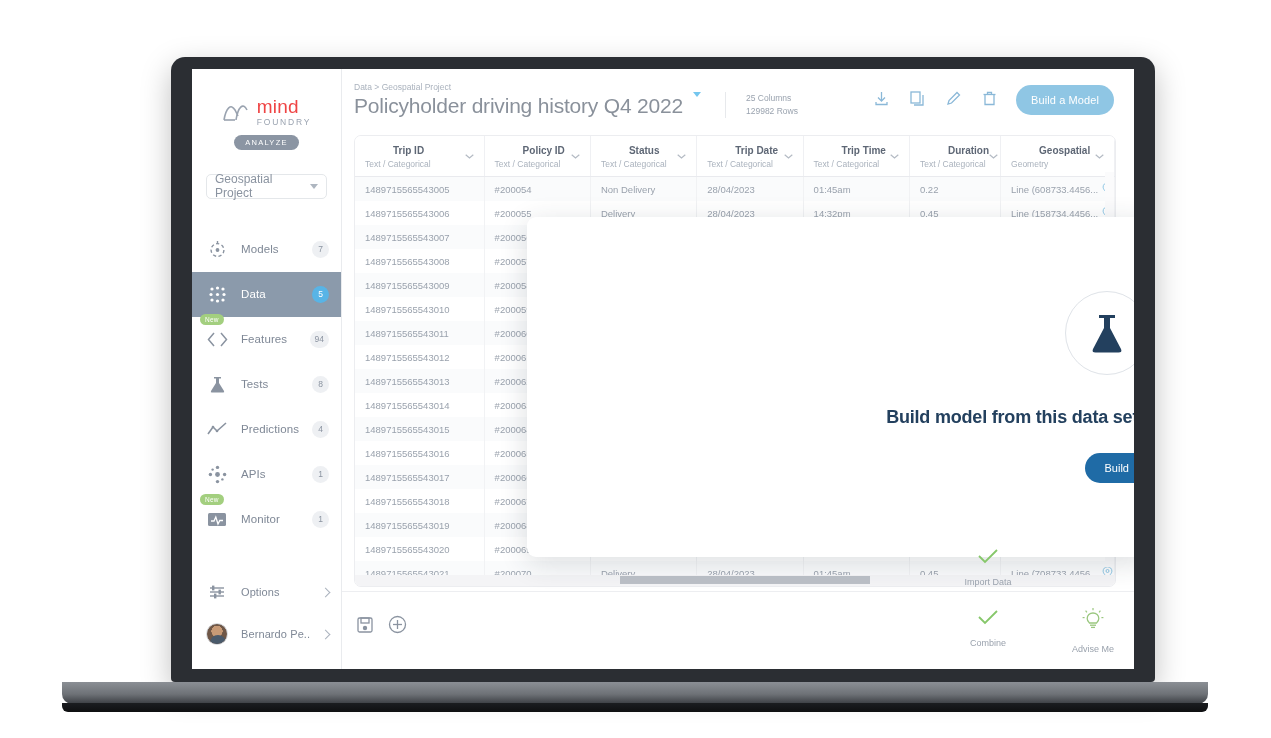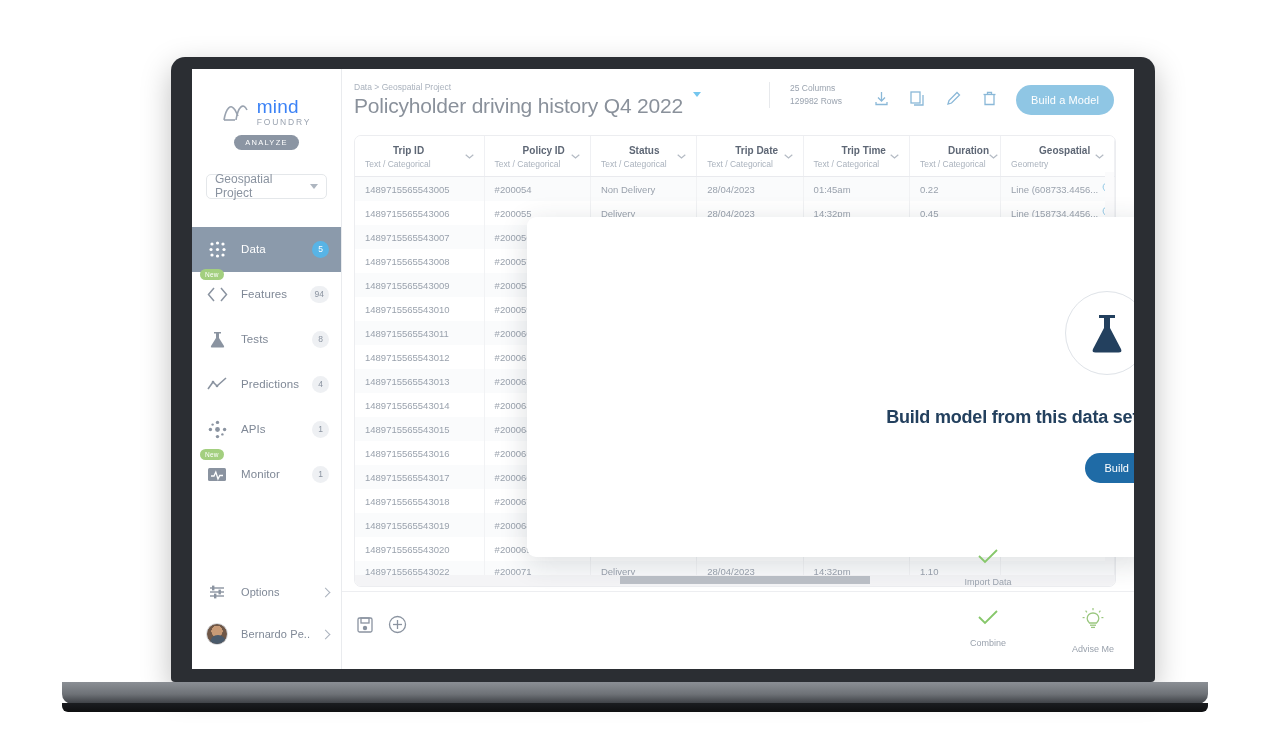--- a/index.html
+++ b/index.html
@@ -47,21 +47,21 @@
   #sidebar {
     position: absolute; left: 0; top: 0;
     width: 150px; height: 600px;
     background: #ffffff;
     border-right: 1px solid #e9ebee;
   }
   .logo-wrap { padding-top: 28px; text-align: center; }
   .logo-row { display: flex; align-items: center; justify-content: center; gap: 5px; }
   .logo-mark { width: 30px; height: 21px; }
   .logo-text { text-align: left; line-height: 1; }
-  .logo-mind { font-size: 19px; color: #3b82f6; letter-spacing: .2px; }
+  .logo-mind { font-size: 19px; color: #ef4444; letter-spacing: .2px; }
   .logo-foundry { font-size: 8.5px; color: #9aa3b0; letter-spacing: 1.8px; margin-top: 2px; }
   .logo-badge {
     display: inline-block; margin-top: 8px;
     background: #8b95a3; color: #ffffff;
     font-size: 7.5px; letter-spacing: 1.3px;
     padding: 3px 11px; border-radius: 9px;
   }
 
   #project-select {
     margin: 24px 14px 0 14px;
@@ -126,21 +126,21 @@
   }
 
   
   #main { position: absolute; left: 150px; top: 0; width: 792px; height: 600px; background: #ffffff; }
 
   #header { height: 62px; display: flex; align-items: center; padding: 0 20px 0 12px; }
   .breadcrumb { font-size: 8.5px; color: #aab2bd; margin-bottom: 2px; }
   .page-title { font-size: 21px; color: #8a919b; font-weight: 400; letter-spacing: -.2px; }
   .title-caret { margin-left: 10px; }
   .title-caret .caret-down { border-top-color: #74c6ee; }
-  .header-left { display: flex; align-items: flex-start; gap: 44px; }
+  .header-left { display: flex; align-items: flex-end; }
   .meta-block {
     border-left: 1px solid #e7e9ec; margin-left: 24px; padding-left: 20px;
     font-size: 8.5px; color: #9aa3af; line-height: 1.55;
   }
   .header-spacer { flex: 1; }
   .tool-icons { display: flex; align-items: center; gap: 19px; margin-right: 18px; }
   .tool-icon { cursor: pointer; }
   #build-a-model {
     background: #8fc6e4; color: #ffffff;
     font-size: 11px; padding: 9px 15px; border-radius: 17px;
@@ -267,20 +267,31 @@
         </div>
         <span class="logo-badge">ANALYZE</span>
       </div>
 
       <div id="project-select">
         <span class="label">Geospatial Project</span>
         <span class="caret-down"></span>
       </div>
 
       <nav id="nav">
+          <div class="nav-item">
+            <span class="nav-icon">
+              <svg width="19" height="19" viewBox="0 0 19 19">
+        <circle cx="9.5" cy="10" r="6.4" fill="none" stroke="#8a93a0" stroke-width="1.4" stroke-dasharray="3.2 2.4"></circle>
+        <circle cx="9.5" cy="10" r="1.9" fill="#8a93a0"></circle>
+        <line x1="9.5" y1="1" x2="9.5" y2="4" stroke="#8a93a0" stroke-width="1.4"></line>
+      </svg>
+            </span>
+            <span class="nav-label">Models</span>
+            <span class="nav-badge">7</span>
+          </div>
           <div class="nav-item active">
             <span class="nav-icon">
               <svg width="19" height="19" viewBox="0 0 19 19">
         <circle cx="4" cy="4" r="1.6" fill="#ffffff"></circle>
                 <circle cx="9.5" cy="3" r="1.6" fill="#ffffff"></circle>
                 <circle cx="15" cy="4" r="1.6" fill="#ffffff"></circle>
                 <circle cx="3" cy="9.5" r="1.6" fill="#ffffff"></circle>
                 <circle cx="9.5" cy="9.5" r="1.6" fill="#ffffff"></circle>
                 <circle cx="16" cy="9.5" r="1.6" fill="#ffffff"></circle>
                 <circle cx="4" cy="15" r="1.6" fill="#ffffff"></circle>
@@ -806,20 +817,39 @@
            <span class="pin-icon">
              <svg width="11" height="12" viewBox="0 0 11 12">
                <path d="M5.5 0.8 C3 0.8 1.1 2.7 1.1 5.1 C1.1 8 5.5 11.2 5.5 11.2 C5.5 11.2 9.9 8 9.9 5.1 C9.9 2.7 8 0.8 5.5 0.8 Z" fill="none" stroke="#8fc6e4" stroke-width="1"></path>
                <circle cx="5.5" cy="5" r="1.5" fill="none" stroke="#8fc6e4" stroke-width="1"></circle>
              </svg>
            </span>
          </span>
                 </td>
               </tr>
               <tr>
+                <td>1489715565543021</td>
+                <td>#200070</td>
+                <td>Delivery</td>
+                <td>28/04/2023</td>
+                <td>01:45am</td>
+                <td>0.45</td>
+                <td>
+                  <span class="geo-cell">
+           <span>Line (708733.4456...</span>
+           <span class="pin-icon">
+             <svg width="11" height="12" viewBox="0 0 11 12">
+               <path d="M5.5 0.8 C3 0.8 1.1 2.7 1.1 5.1 C1.1 8 5.5 11.2 5.5 11.2 C5.5 11.2 9.9 8 9.9 5.1 C9.9 2.7 8 0.8 5.5 0.8 Z" fill="none" stroke="#8fc6e4" stroke-width="1"></path>
+               <circle cx="5.5" cy="5" r="1.5" fill="none" stroke="#8fc6e4" stroke-width="1"></circle>
+             </svg>
+           </span>
+         </span>
+                </td>
+              </tr>
+              <tr>
                 <td>1489715565543022</td>
                 <td>#200071</td>
                 <td>Delivery</td>
                 <td>28/04/2023</td>
                 <td>14:32pm</td>
                 <td>1.10</td>
                 <td></td>
               </tr>
             </tbody>
         </table>

